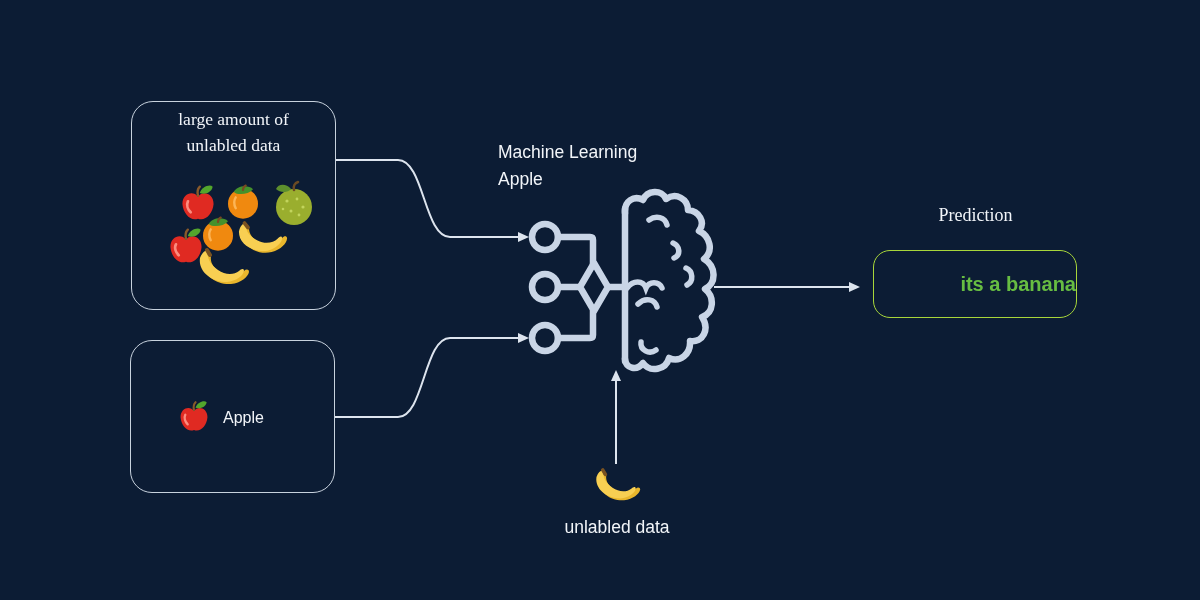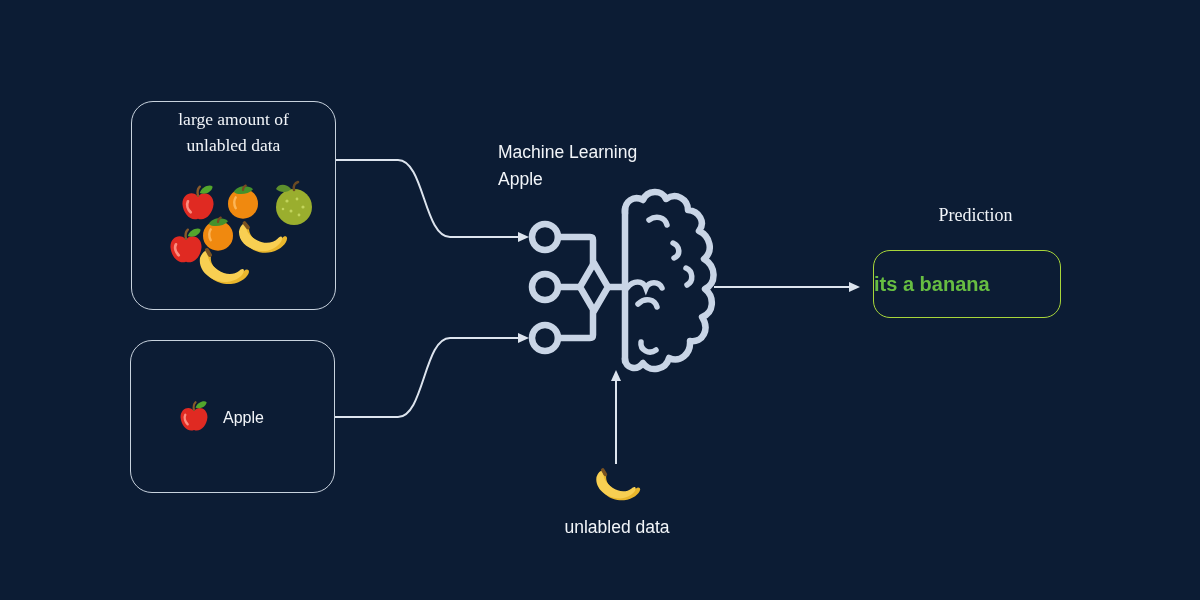--- a/index.html
+++ b/index.html
@@ -31,23 +31,23 @@
   .row-label{color:var(--text);font-size:16px;}
   .ml-label{position:absolute;left:498px;top:139px;width:220px;text-align:left;
             color:var(--text);font-size:17.5px;line-height:27px;}
   .overlay{position:absolute;left:0;top:0;width:1200px;height:600px;}
   .thin{stroke:var(--line);stroke-width:2;fill:none;}
   .ah{fill:var(--line);stroke:none;}
   .net{stroke:var(--icon);stroke-width:6.5;fill:none;stroke-linecap:round;stroke-linejoin:round;}
   .net-detail{stroke:var(--icon);stroke-width:5.5;fill:none;stroke-linecap:round;}
   .prediction-title{position:absolute;left:873px;top:205px;width:205px;text-align:center;
                     color:var(--text);font-size:18px;font-family:Liberation Serif, serif;}
-  .prediction-box{position:absolute;left:873px;top:250px;width:188px;height:68px;box-sizing:border-box;
+  .prediction-box{position:absolute;left:873px;top:250px;width:204px;height:68px;box-sizing:border-box;
                   border:1.6px solid var(--green_border);border-radius:17px;
-                  display:flex;align-items:center;justify-content:flex-start;}
+                  display:flex;align-items:center;justify-content:flex-end;}
   .prediction-result{color:var(--green_text);font-size:20px;font-weight:bold;}
   .input-fruit{position:absolute;left:592px;top:466px;width:50px;height:40px;}
   .input-fruit svg{width:100%;height:100%;display:block;}
   .input-label{position:absolute;left:517px;top:517px;width:200px;text-align:center;
                color:var(--text);font-size:17.5px;}
 </style>
 </head>
 <body>
 
 <div class="canvas">

